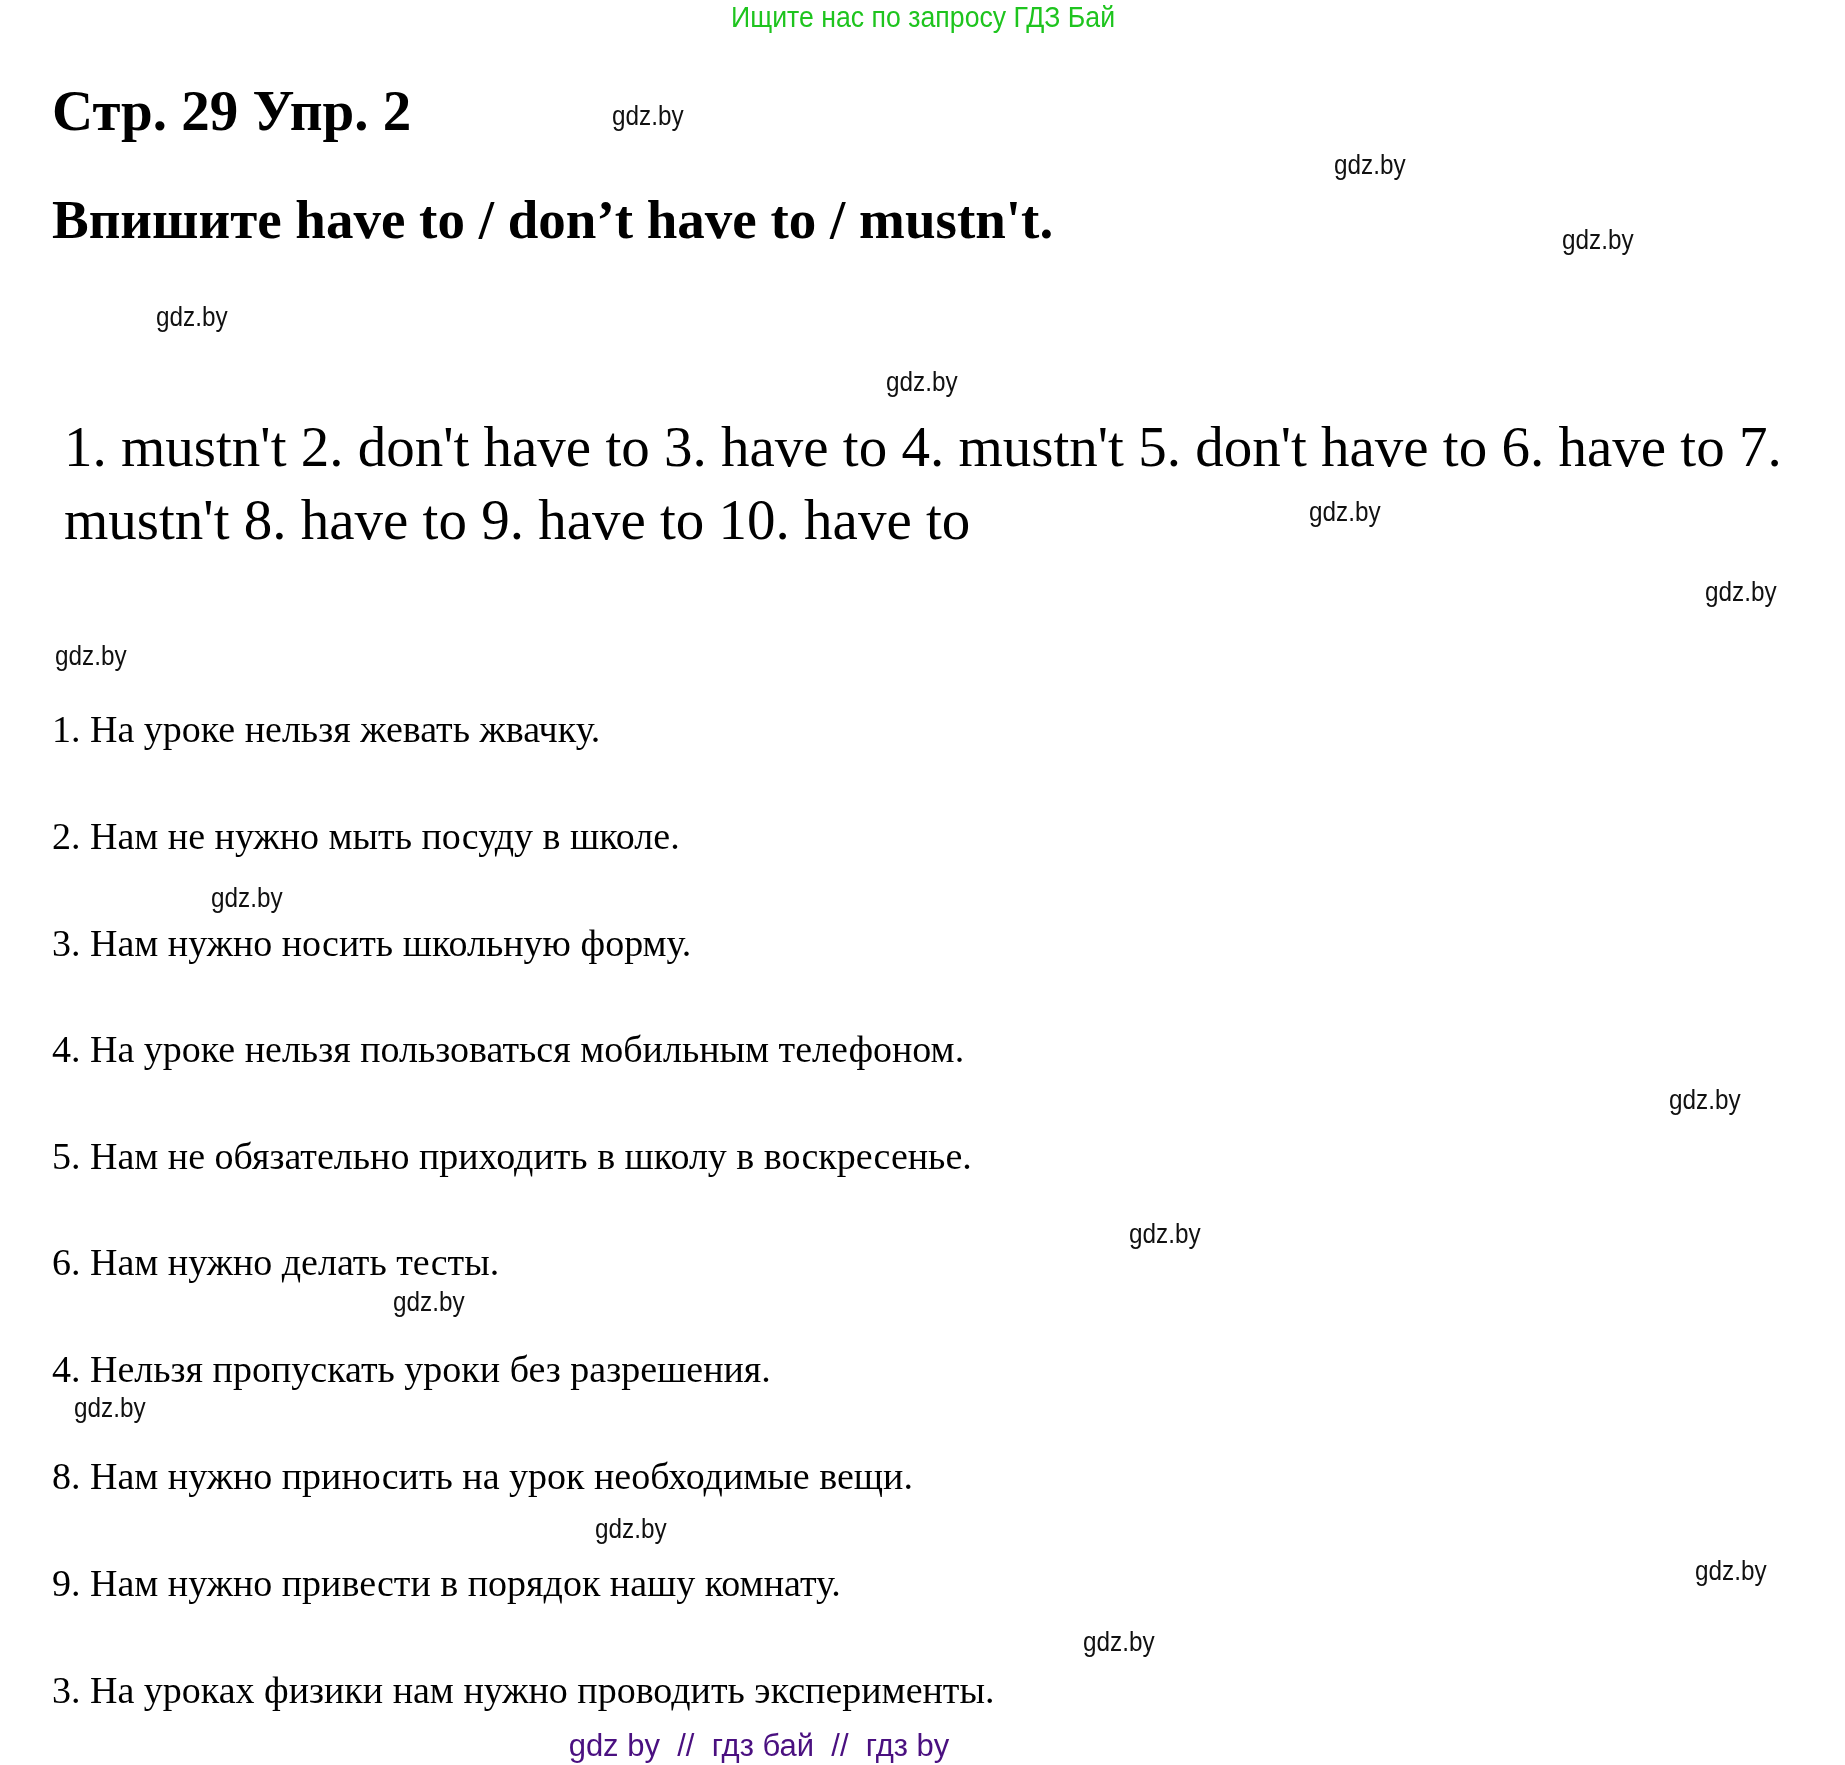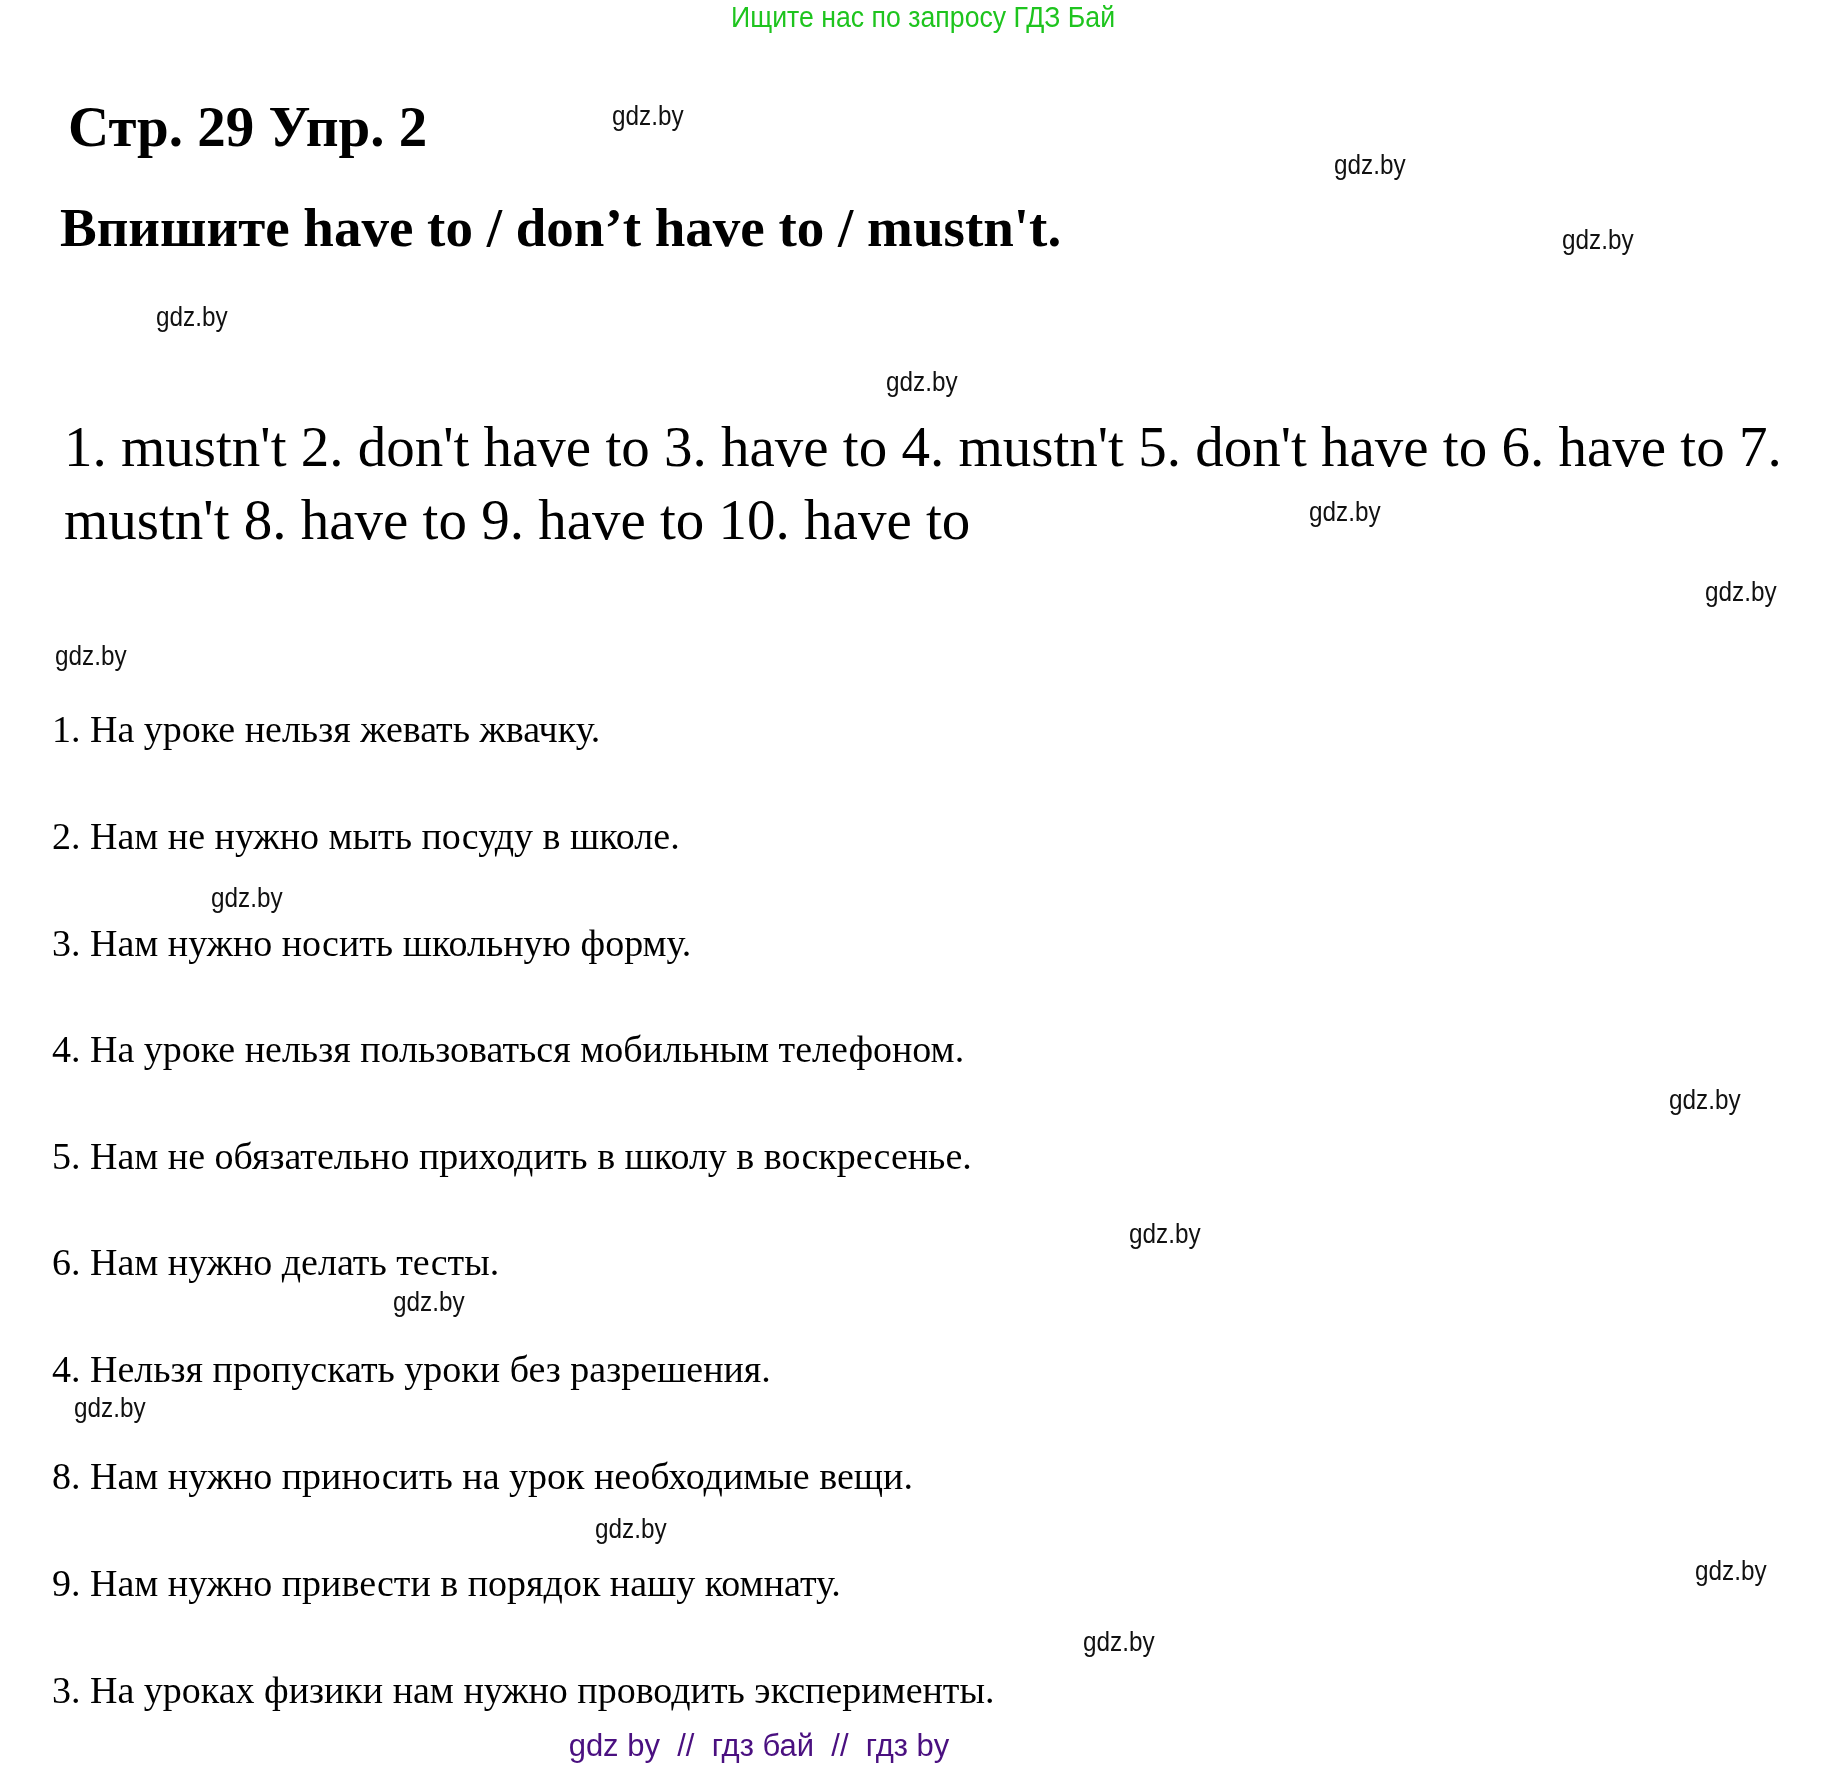--- a/index.html
+++ b/index.html
@@ -23,32 +23,32 @@
     font-size: 29px;
     line-height: 34px;
     color: #1ec41e;
     transform: scaleX(0.92);
     transform-origin: 930px 0;
   }
   .heading {
     position: absolute;
     left: 52px;
     top: 79px;
-    margin: 16px;
+    margin: 0;
     font-family: "Liberation Serif", "DejaVu Serif", serif;
     font-weight: bold;
     font-size: 57px;
     line-height: 64px;
     color: #000;
   }
   .subtitle {
     position: absolute;
     left: 52px;
     top: 189px;
-    margin: 8px;
+    margin: 0;
     font-family: "Liberation Serif", "DejaVu Serif", serif;
     font-weight: bold;
     font-size: 55px;
     line-height: 62px;
     color: #000;
     white-space: nowrap;
   }
   .answers {
     position: absolute;
     left: 52px;

